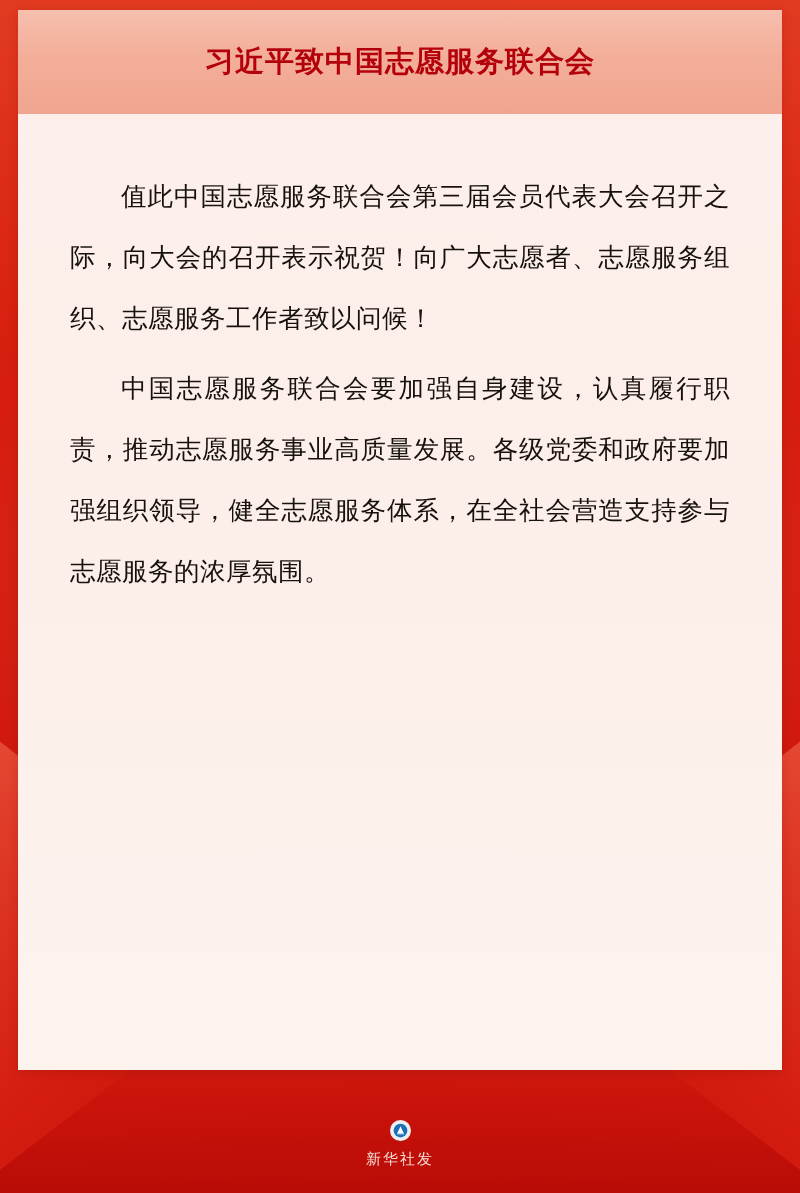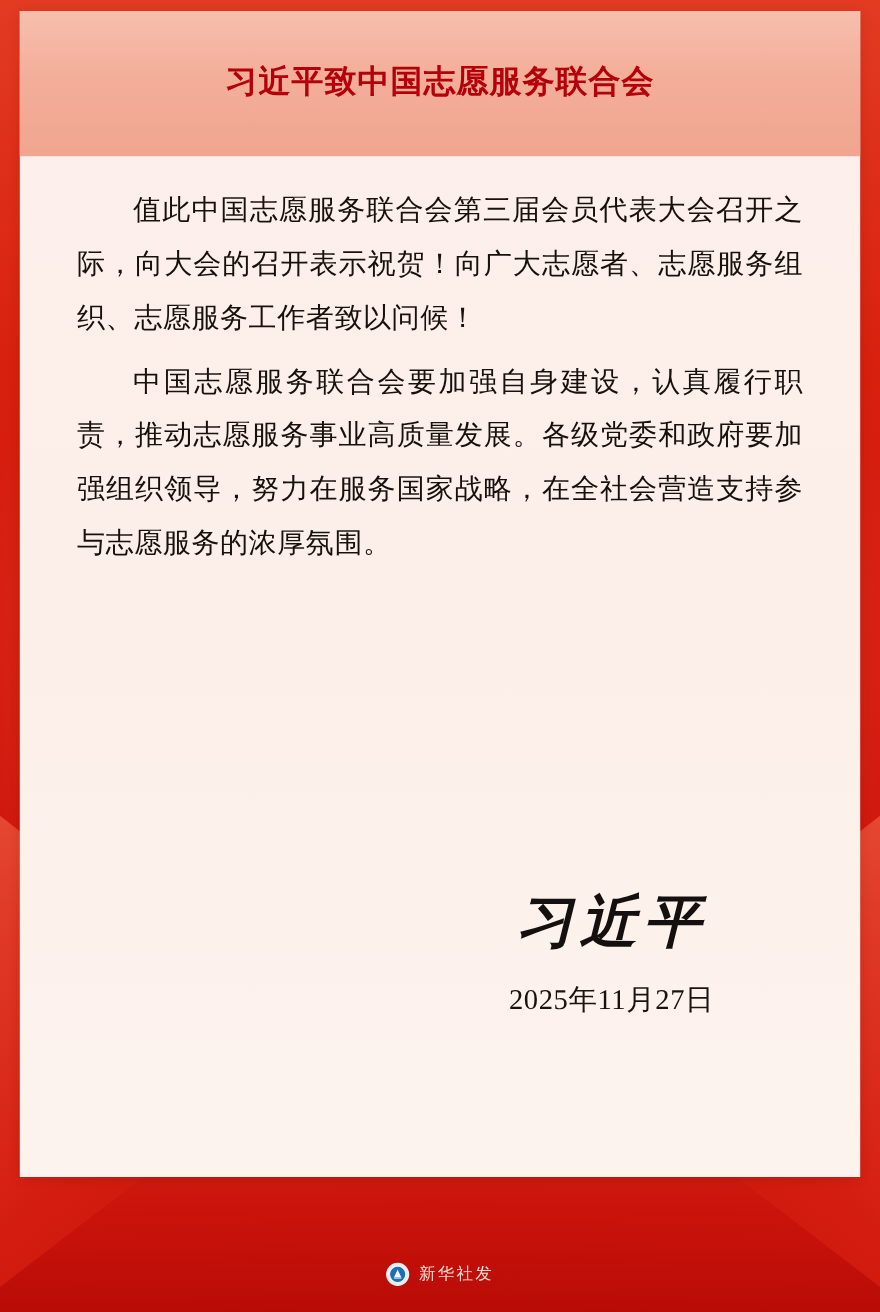--- a/index.html
+++ b/index.html
@@ -78,21 +78,21 @@
     background: linear-gradient(180deg, #fdf0ec 0%, #fcefe9 55%, #fdf3ee 100%);
     box-shadow: 0 2px 10px rgba(90, 10, 5, .18);
   }
 
   
   .title-banner {
     position: absolute;
     left: 0;
     top: 0;
     width: 764px;
-    height: 132px;
+    height: 104px;
     background: linear-gradient(180deg, #f6bfae 0%, #f3ae99 45%, #f0a590 100%);
     display: flex;
     flex-direction: column;
     align-items: center;
     justify-content: center;
   }
   .title-line {
     color: #b4000a;
     font-family: "Liberation Serif", "DejaVu Serif", serif;
     font-weight: bold;
@@ -107,21 +107,21 @@
     position: absolute;
     left: 0;
     top: 104px;
     width: 764px;
     padding: 52px 52px 0 52px;
   }
   .para {
     color: #17110e;
     font-family: "Liberation Serif", "DejaVu Serif", serif;
     font-size: 25.5px;
-    line-height: 49px;
+    line-height: 61px;
     text-align: justify;
     text-justify: inter-ideograph;
     text-indent: 2em;
     margin-bottom: 9px;
     letter-spacing: .5px;
   }
 
   
   .sign-block {
     position: absolute;
@@ -150,20 +150,21 @@
   
   .footer {
     position: absolute;
     left: 0;
     bottom: 24px;
     width: 800px;
     display: flex;
     align-items: center;
     justify-content: center;
     gap: 9px;
+    flex-direction: column;
   }
   .footer-logo {
     width: 21px;
     height: 21px;
     border-radius: 50%;
     background: #eceff1;
     display: flex;
     align-items: center;
     justify-content: center;
   }
@@ -187,27 +188,23 @@
   <div class="glow"></div>
 
   <div class="card">
 
     <div class="title-banner">
       <div class="title-line">习近平致中国志愿服务联合会</div>
     </div>
 
     <div class="body-wrap">
       <p class="para">值此中国志愿服务联合会第三届会员代表大会召开之际，向大会的召开表示祝贺！向广大志愿者、志愿服务组织、志愿服务工作者致以问候！</p>
-      <p class="para">中国志愿服务联合会要加强自身建设，认真履行职责，推动志愿服务事业高质量发展。各级党委和政府要加强组织领导，努力在服务国家战略，在全社会营造支持参与志愿服务的浓厚氛围。</p>
+      <p class="para">中国志愿服务联合会要加强自身建设，认真履行职责，推动志愿服务事业高质量发展。各级党委和政府要加强组织领导，健全志愿服务体系，在全社会营造支持参与志愿服务的浓厚氛围。</p>
     </div>
 
-    <div class="sign-block">
-      <div class="signature">习近平</div>
-      <div class="sign-date">2025年11月27日</div>
-    </div>
 
   </div>
 
   <div class="footer">
     <span class="footer-logo">
       <svg width="15" height="15" viewBox="0 0 24 24" aria-hidden="true">
         <circle cx="12" cy="12" r="11" fill="#1b6fb5"></circle>
         <path d="M7 16 L12 5 L17 16 Z" fill="#ffffff"></path>
         <rect x="6.5" y="16.5" width="11" height="1.6" fill="#ffffff"></rect>
       </svg>

